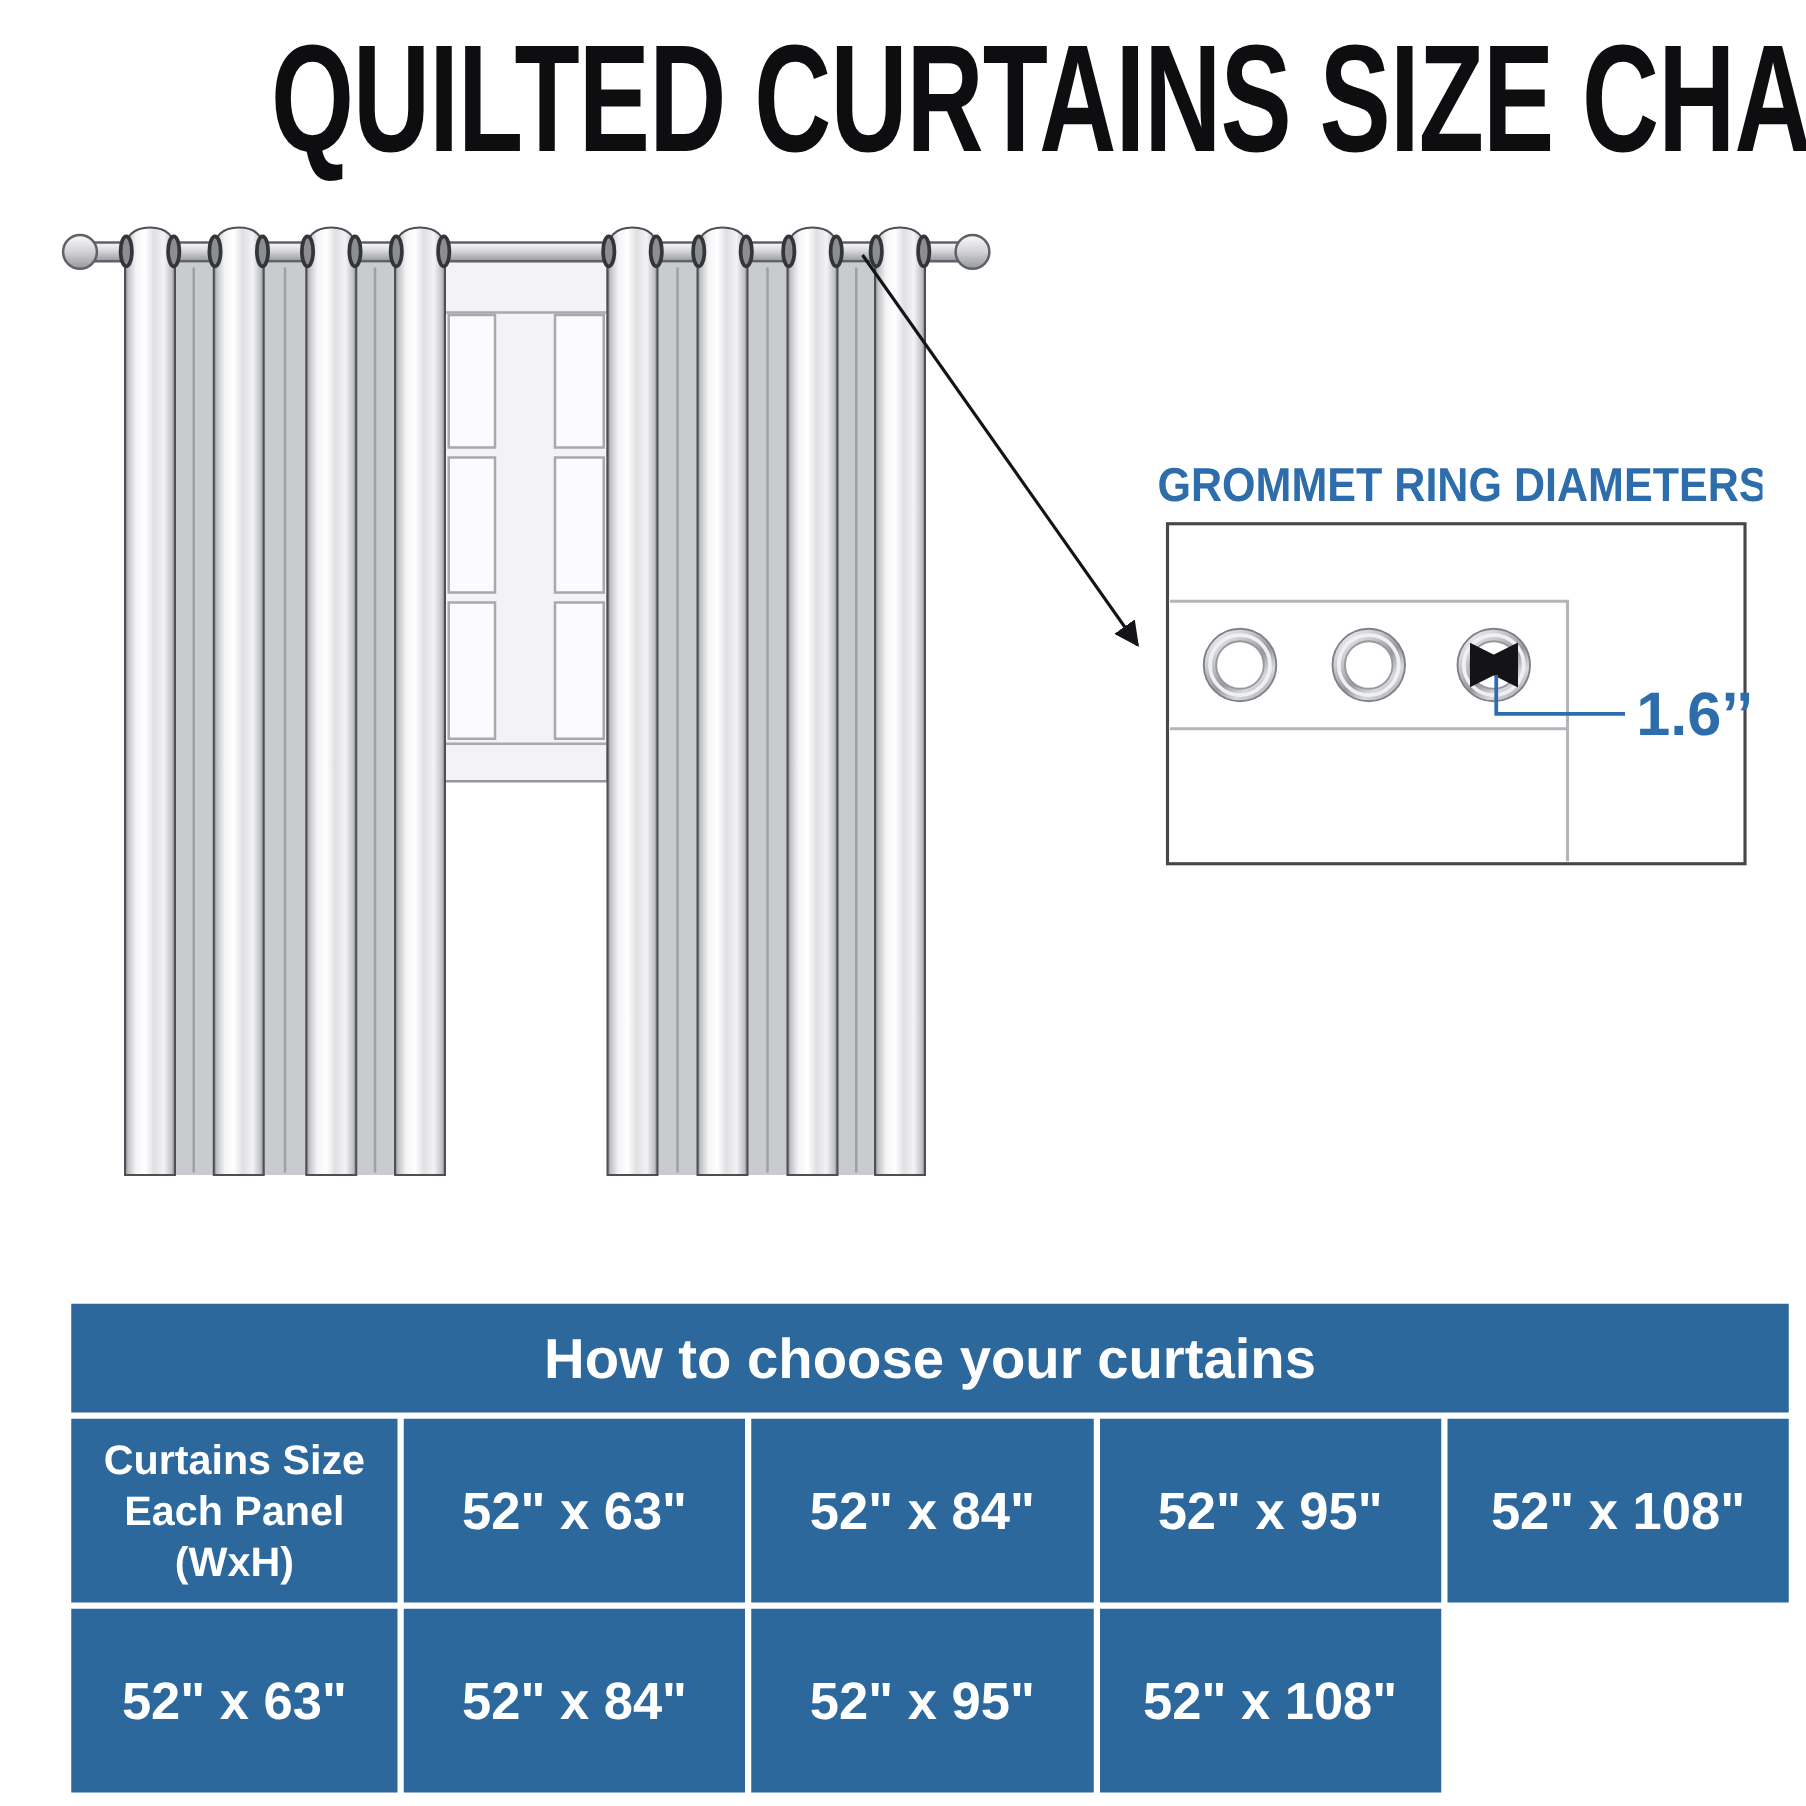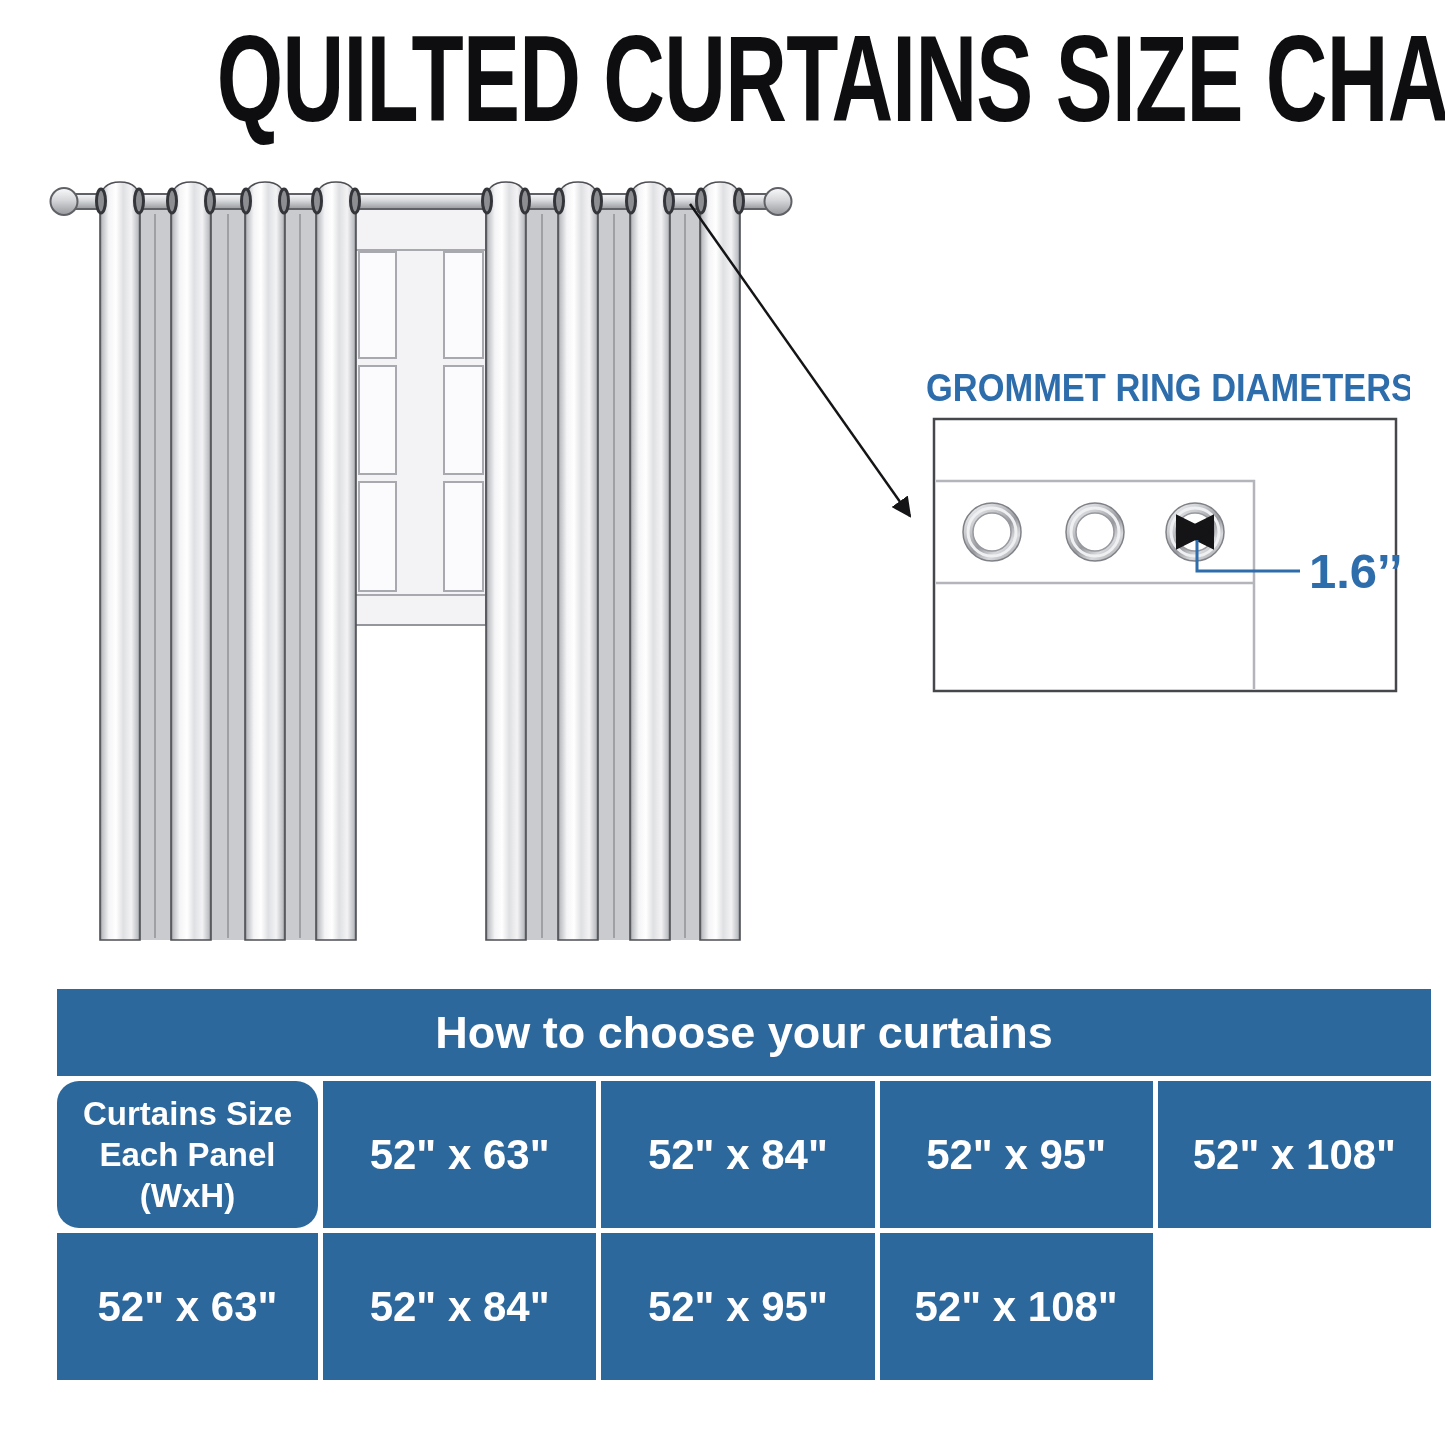--- a/index.html
+++ b/index.html
@@ -30,21 +30,21 @@
   .illustration {
     position: absolute;
     left: 38px;
     top: 148px;
     width: 1372px;
     height: 852px;
   }
   .size-table {
     position: absolute;
     left: 57px;
-    top: 989px;
+    top: 1043px;
     width: 1374px;
   }
   .size-table .table-header {
     background: #2d689c;
     height: 87px;
     display: flex;
     align-items: center;
     justify-content: center;
     color: #ffffff;
     font-size: 45px;
@@ -59,21 +59,21 @@
   }
   .cell {
     background: #2d689c;
     color: #ffffff;
     display: flex;
     align-items: center;
     justify-content: center;
     text-align: center;
     font-weight: bold;
   }
-  .cell.row-label { font-size: 33px; line-height: 1.25; padding: 16px 8px; border-radius: 22px; }
+  .cell.row-label { font-size: 33px; line-height: 1.25; padding: 16px 8px; }
   .cell.size-value { font-size: 42px; }
   text { font-family: "Liberation Sans", sans-serif; }
 </style>
 </head>
 <body>
 
 <div class="page">
 
   <div class="page-title">QUILTED CURTAINS SIZE CHART</div>
 

